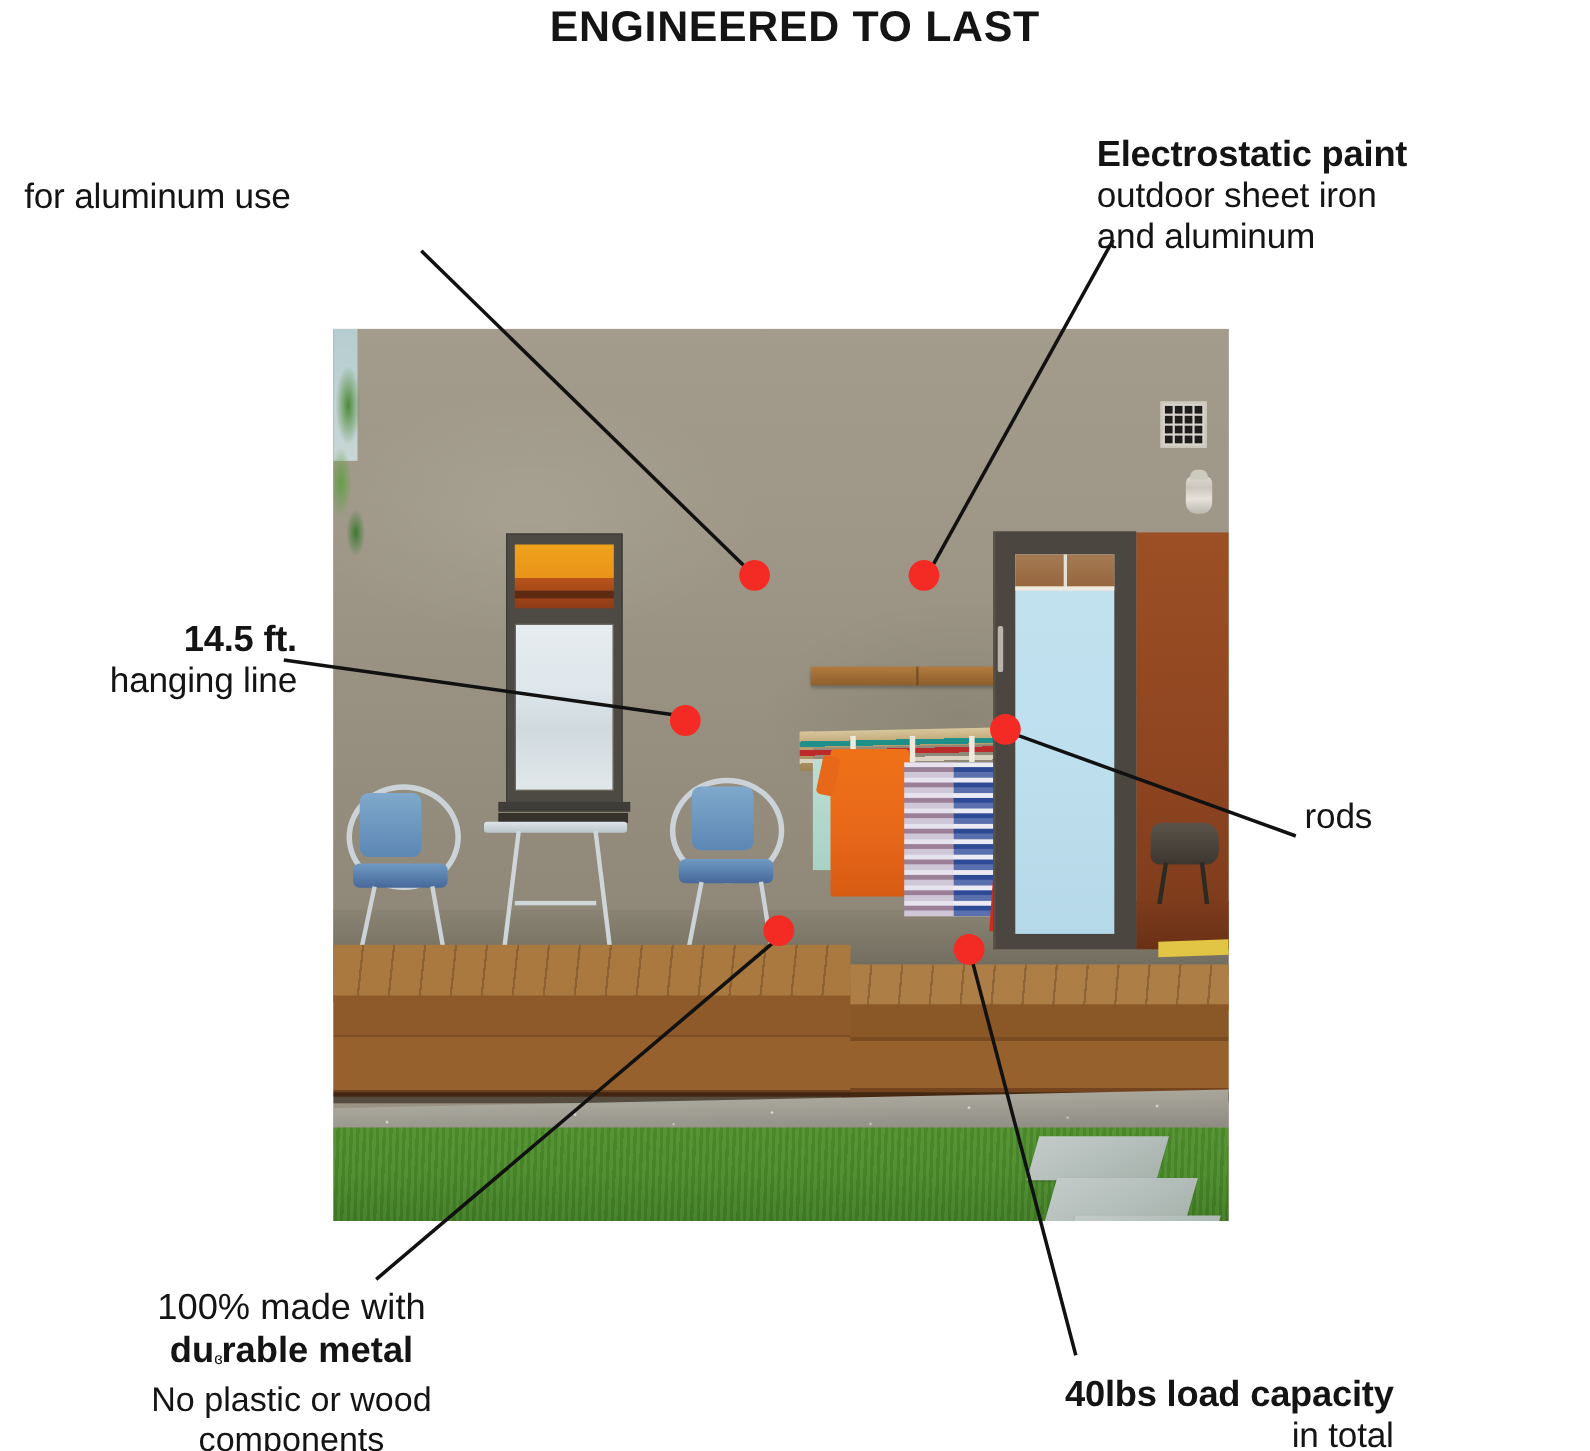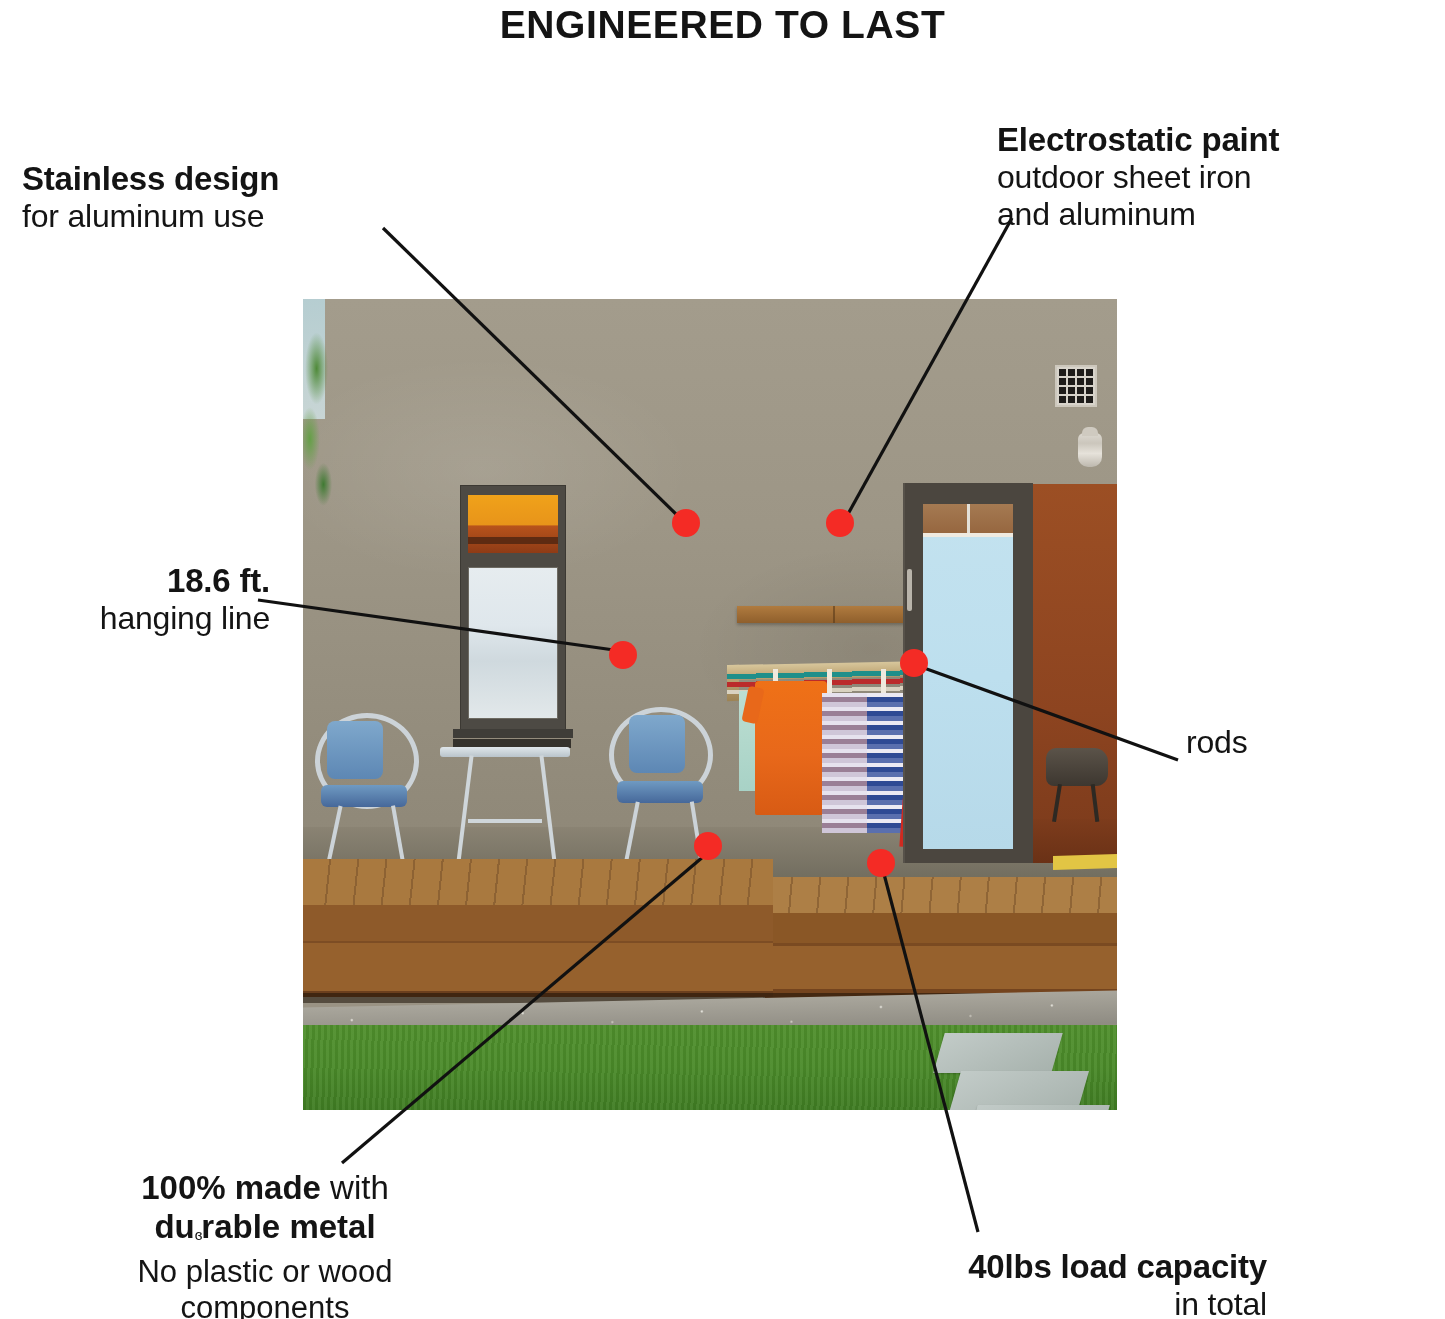--- a/index.html
+++ b/index.html
@@ -51,21 +51,21 @@
   .callout.al-right { text-align: right; }
 
   #co-stainless   { left: 22px;  top: 160px;  width: 380px; text-align: left; }
   #co-electro     { right: 8px;  top: 121px;  width: 440px; text-align: left; }
   #co-hanging     { left: 0px;   top: 562px;  width: 270px; text-align: right; }
   #co-rods        { left: 1186px;top: 724px;  width: 260px; text-align: left; }
   #co-durable     { left: 60px;  top: 1168px; width: 410px; text-align: center; }
   #co-capacity    { right: 178px;top: 1248px; width: 470px; text-align: right; }
 
   .durable-l1 { font-size: 33px; line-height: 39px; font-weight: normal; }
-  .durable-l1 b { font-weight: bold; }
+  .durable-l1 b { font-weight: normal; }
   .durable-l2 { font-size: 33px; line-height: 39px; font-weight: bold; }
   .durable-l2 .glitch {
     font-size: 15px;
     font-weight: normal;
     vertical-align: -2px;
     letter-spacing: -1px;
   }
   .durable-sub { font-size: 31px; line-height: 36px; font-weight: normal; }
 
   
@@ -502,32 +502,31 @@
   </svg>
 
   <div class="dot" style="left:672px; top:509px; background:#F42B25;"></div>
   <div class="dot" style="left:826px; top:509px; background:#F42B25;"></div>
   <div class="dot" style="left:609px; top:641px; background:#F42B25;"></div>
   <div class="dot" style="left:900px; top:649px; background:#F42B25;"></div>
   <div class="dot" style="left:694px; top:832px; background:#F42B25;"></div>
   <div class="dot" style="left:867px; top:849px; background:#F42B25;"></div>
 
   <div class="callout al-left" id="co-stainless">
-    <span class="lead">Stainless design</span>
     <span class="sub">for aluminum use</span>
   </div>
 
   <div class="callout al-right" id="co-electro">
     <span class="lead">Electrostatic paint</span>
     <span class="sub">outdoor sheet iron</span>
     <span class="sub">and aluminum</span>
   </div>
 
   <div class="callout al-right" id="co-hanging">
-    <span class="lead">18.6 ft.</span>
+    <span class="lead">14.5 ft.</span>
     <span class="sub">hanging line</span>
   </div>
 
   <div class="callout al-left" id="co-rods">
     <span class="sub">rods</span>
   </div>
 
   <div class="callout" id="co-durable">
     <div class="durable-l1">
       <b>100% made</b><span> with</span>

